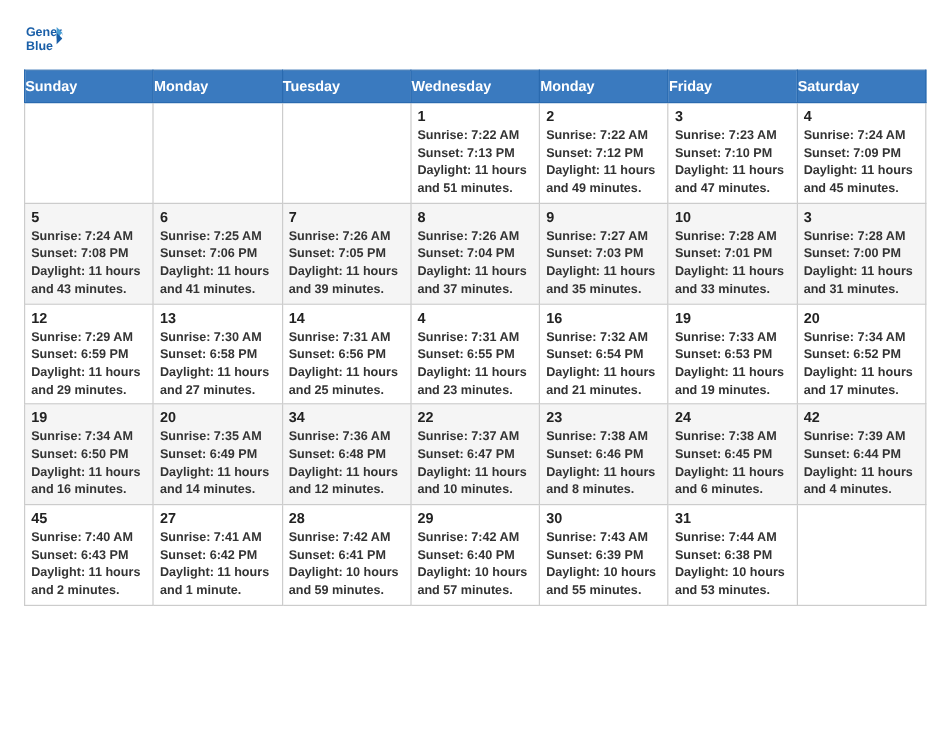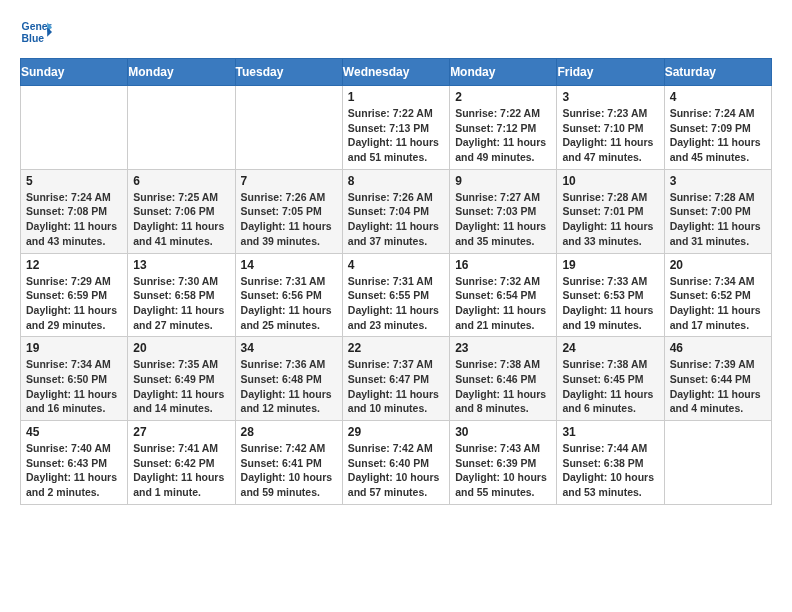--- a/index.html
+++ b/index.html
@@ -230,21 +230,21 @@
           </td>
           <td>
             <div class="day-num">23</div>
             <div class="day-info">Sunrise: 7:38 AM<br>Sunset: 6:46 PM<br>Daylight: 11 hours and 8 minutes.</div>
           </td>
           <td>
             <div class="day-num">24</div>
             <div class="day-info">Sunrise: 7:38 AM<br>Sunset: 6:45 PM<br>Daylight: 11 hours and 6 minutes.</div>
           </td>
           <td>
-            <div class="day-num">46</div>
+            <div class="day-num">42</div>
             <div class="day-info">Sunrise: 7:39 AM<br>Sunset: 6:44 PM<br>Daylight: 11 hours and 4 minutes.</div>
           </td>
         </tr>
         <tr>
           <td>
             <div class="day-num">45</div>
             <div class="day-info">Sunrise: 7:40 AM<br>Sunset: 6:43 PM<br>Daylight: 11 hours and 2 minutes.</div>
           </td>
           <td>
             <div class="day-num">27</div>

